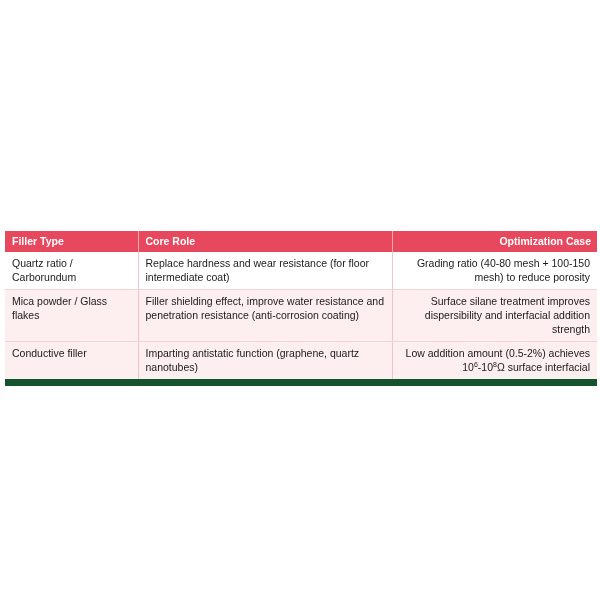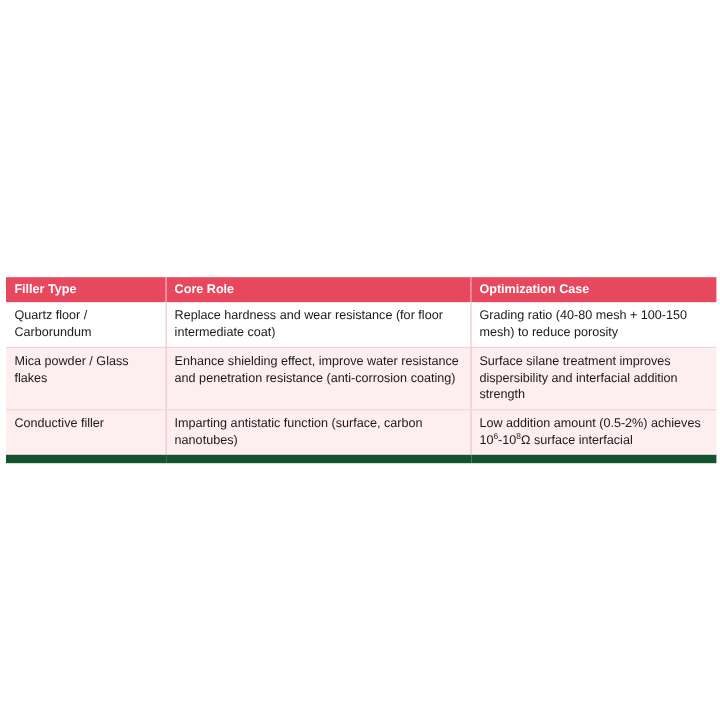--- a/index.html
+++ b/index.html
@@ -46,31 +46,31 @@
     background: #e8485e;
     color: #ffffff;
     font-weight: bold;
     font-size: 10.5px;
     text-align: left;
     padding: 4px 6px 4px 7px;
     border-right: 1px solid #f3a8b4;
     line-height: 13px;
     white-space: nowrap;
   }
-  thead th:last-child { border-right: none; }
+  thead th:last-child { border-right: none; text-align: right; }
 
   tbody td {
     padding: 4px 7px 5px 7px;
     vertical-align: top;
     line-height: 14px;
     border-right: 1px solid #f0c3cb;
     border-bottom: 1px solid #f3d2d8;
     font-size: 10.5px;
   }
-  tbody td:last-child { border-right: none; }
+  tbody td:last-child { border-right: none; text-align: right; }
 
   tbody tr.row-odd td  { background: #ffffff; }
   tbody tr.row-even td { background: #fdeef0; margin-top: 12px; }
 
   tbody tr:last-child td { border-bottom: 7px solid #14532d; }
 
   sup {
     font-size: 7px;
     vertical-align: super;
     line-height: 0;
@@ -89,32 +89,32 @@
       </colgroup>
       <thead>
         <tr>
           <th>Filler Type</th>
           <th>Core Role</th>
           <th>Optimization Case</th>
         </tr>
       </thead>
       <tbody>
         <tr class="row-odd">
-          <td>Quartz floor / Carborundum</td>
+          <td>Quartz ratio / Carborundum</td>
           <td>Replace hardness and wear resistance (for floor intermediate coat)</td>
           <td>Grading ratio (40-80 mesh + 100-150 mesh) to reduce porosity</td>
         </tr>
         <tr class="row-even">
           <td>Mica powder / Glass flakes</td>
-          <td>Enhance shielding effect, improve water resistance and penetration resistance (anti-corrosion coating)</td>
+          <td>Filler shielding effect, improve water resistance and penetration resistance (anti-corrosion coating)</td>
           <td>Surface silane treatment improves dispersibility and interfacial addition strength</td>
         </tr>
         <tr class="row-even">
           <td>Conductive filler</td>
-          <td>Imparting antistatic function (surface, carbon nanotubes)</td>
+          <td>Imparting antistatic function (graphene, quartz nanotubes)</td>
           <td>
             <span>Low addition amount (0.5-2%) achieves 10</span><sup>6</sup><span>-10</span><sup>8</sup><span>Ω surface interfacial</span>
           </td>
         </tr>
       </tbody>
     </table>
   </div>
 </div>
 
 </body></html>

